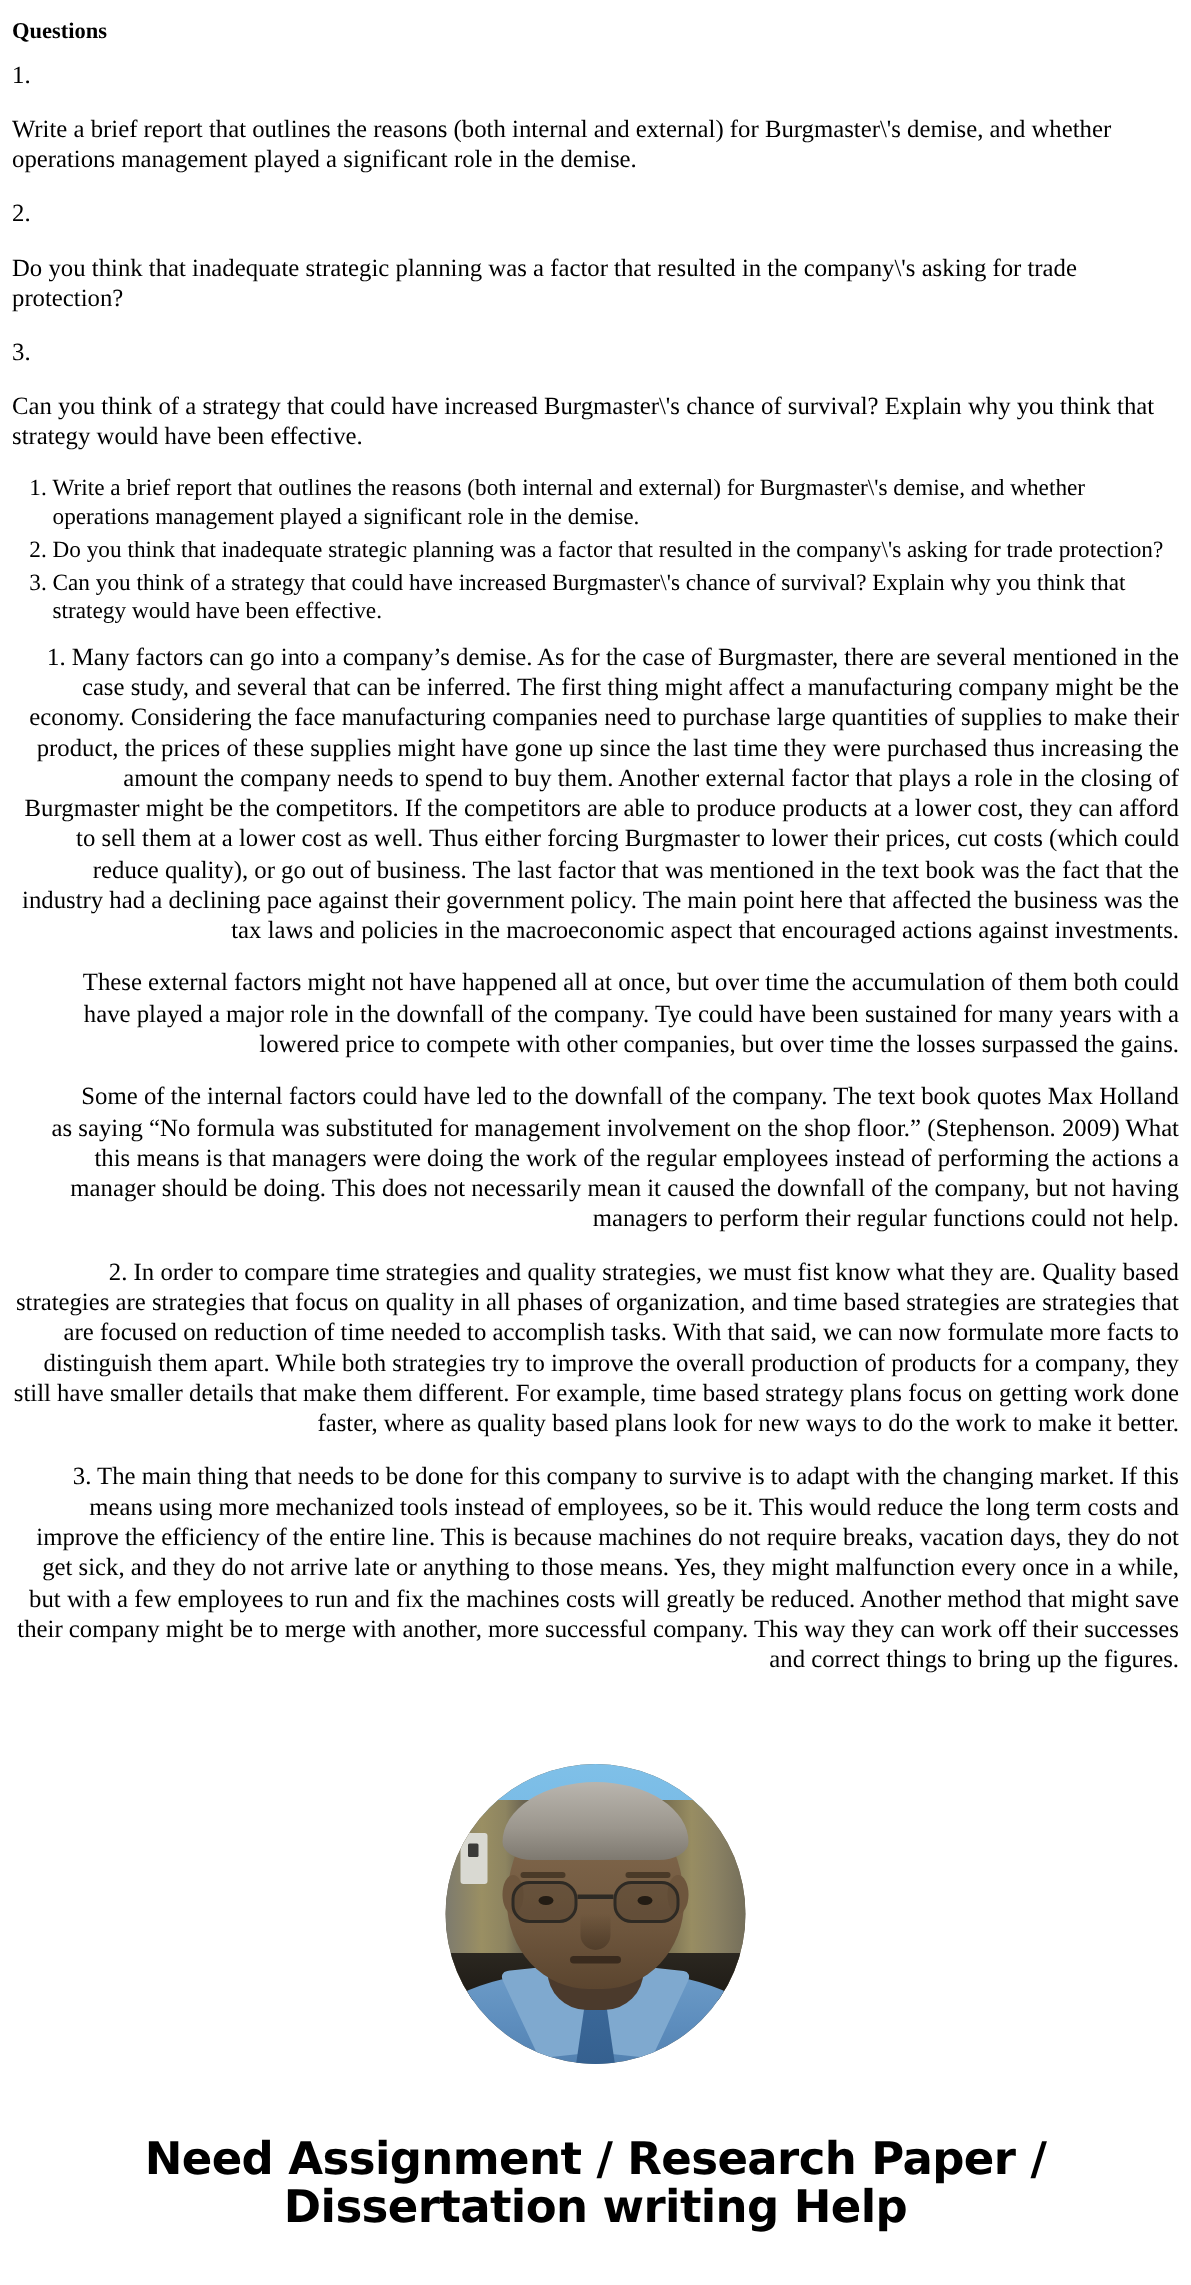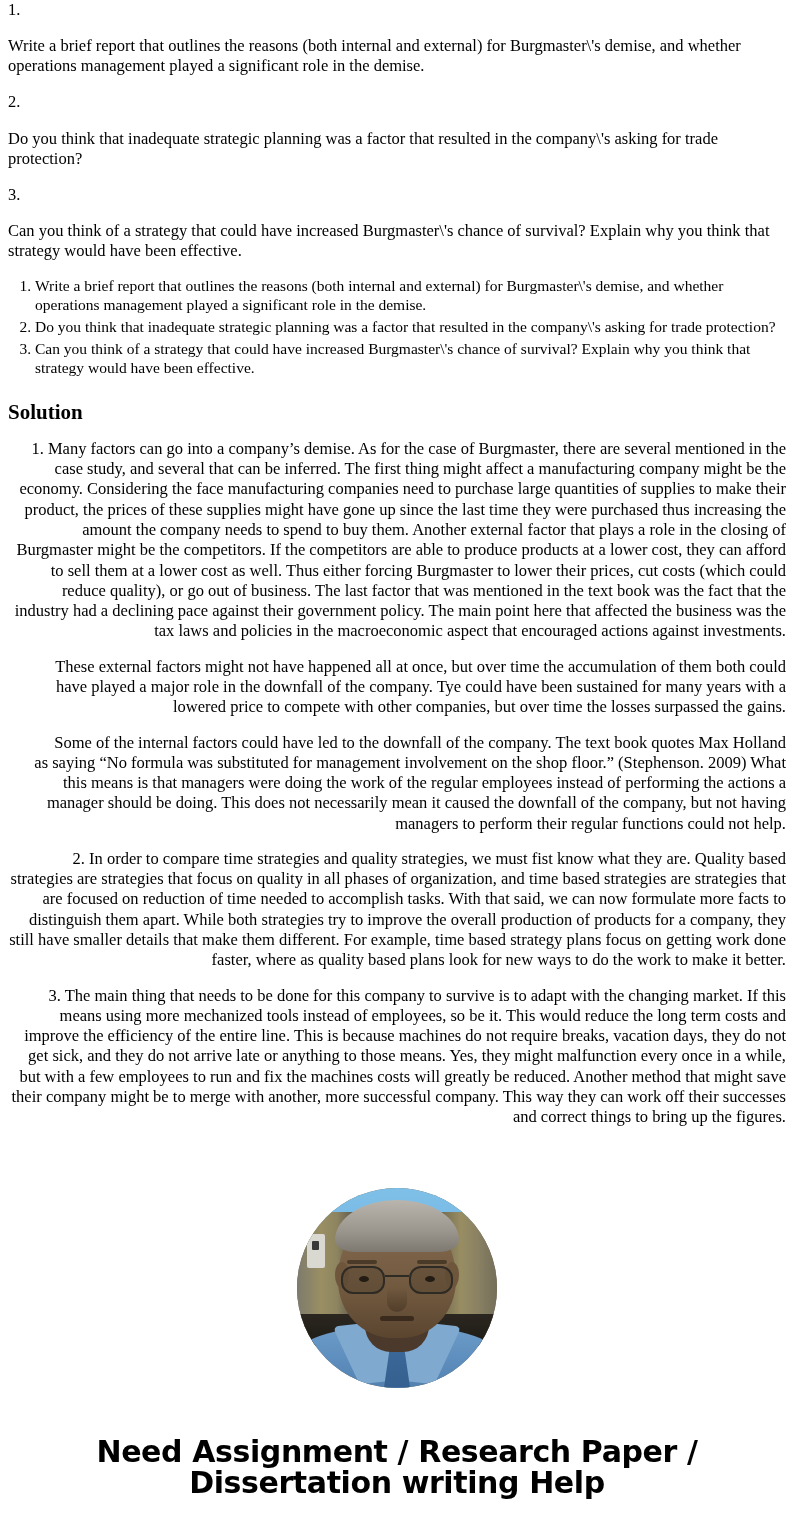--- a/index.html
+++ b/index.html
@@ -318,40 +318,40 @@
     display: block;
   }
 </style>
 </head>
 <body>
 
 <div class="page">
 
   <div class="doc-body">
 
+    <h5 class="heading-questions">Questions</h5>
 
     <p class="q-num">1.</p>
 
     <p class="q-text">Write a brief report that outlines the reasons (both internal and external) for Burgmaster\'s demise, and whether operations management played a significant role in the demise.</p>
 
     <p class="q-num">2.</p>
 
     <p class="q-text">Do you think that inadequate strategic planning was a factor that resulted in the company\'s asking for trade protection?</p>
 
     <p class="q-num">3.</p>
 
     <p class="q-text">Can you think of a strategy that could have increased Burgmaster\'s chance of survival? Explain why you think that strategy would have been effective.</p>
 
     <ol class="q-list">
       <li>Write a brief report that outlines the reasons (both internal and external) for Burgmaster\'s demise, and whether operations management played a significant role in the demise.</li>
       <li>Do you think that inadequate strategic planning was a factor that resulted in the company\'s asking for trade protection?</li>
       <li>Can you think of a strategy that could have increased Burgmaster\'s chance of survival? Explain why you think that strategy would have been effective.</li>
     </ol>
 
-    <h3 class="heading-solution">Solution</h3>
 
     <p class="sol">1. Many factors can go into a company’s demise. As for the case of Burgmaster, there are several mentioned in the case study, and several that can be inferred. The first thing might affect a manufacturing company might be the economy. Considering the face manufacturing companies need to purchase large quantities of supplies to make their product, the prices of these supplies might have gone up since the last time they were purchased thus increasing the amount the company needs to spend to buy them. Another external factor that plays a role in the closing of Burgmaster might be the competitors. If the competitors are able to produce products at a lower cost, they can afford to sell them at a lower cost as well. Thus either forcing Burgmaster to lower their prices, cut costs (which could reduce quality), or go out of business. The last factor that was mentioned in the text book was the fact that the industry had a declining pace against their government policy. The main point here that affected the business was the tax laws and policies in the macroeconomic aspect that encouraged actions against investments.</p>
 
     <p class="sol indent">These external factors might not have happened all at once, but over time the accumulation of them both could have played a major role in the downfall of the company. Tye could have been sustained for many years with a lowered price to compete with other companies, but over time the losses surpassed the gains.</p>
 
     <p class="sol indent">Some of the internal factors could have led to the downfall of the company. The text book quotes Max Holland as saying “No formula was substituted for management involvement on the shop floor.” (Stephenson. 2009) What this means is that managers were doing the work of the regular employees instead of performing the actions a manager should be doing. This does not necessarily mean it caused the downfall of the company, but not having managers to perform their regular functions could not help.</p>
 
     <p class="sol">2. In order to compare time strategies and quality strategies, we must fist know what they are. Quality based strategies are strategies that focus on quality in all phases of organization, and time based strategies are strategies that are focused on reduction of time needed to accomplish tasks. With that said, we can now formulate more facts to distinguish them apart. While both strategies try to improve the overall production of products for a company, they still have smaller details that make them different. For example, time based strategy plans focus on getting work done faster, where as quality based plans look for new ways to do the work to make it better.</p>
 
     <p class="sol">3. The main thing that needs to be done for this company to survive is to adapt with the changing market. If this means using more mechanized tools instead of employees, so be it. This would reduce the long term costs and improve the efficiency of the entire line. This is because machines do not require breaks, vacation days, they do not get sick, and they do not arrive late or anything to those means. Yes, they might malfunction every once in a while, but with a few employees to run and fix the machines costs will greatly be reduced. Another method that might save their company might be to merge with another, more successful company. This way they can work off their successes and correct things to bring up the figures.</p>

